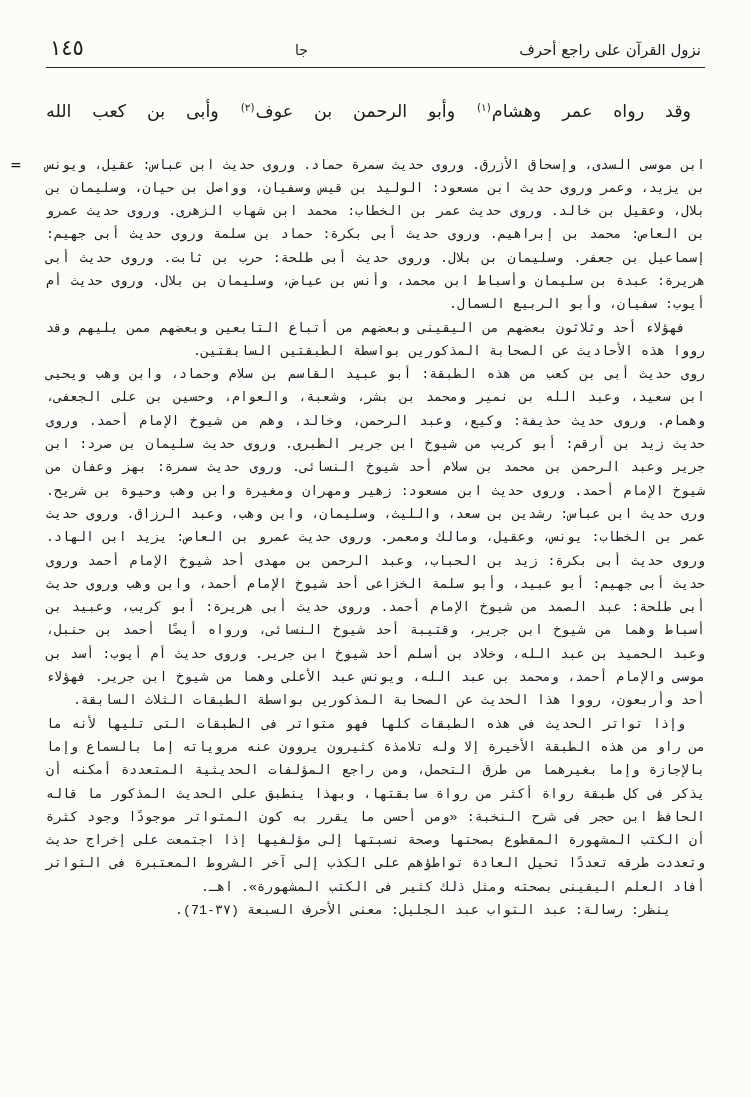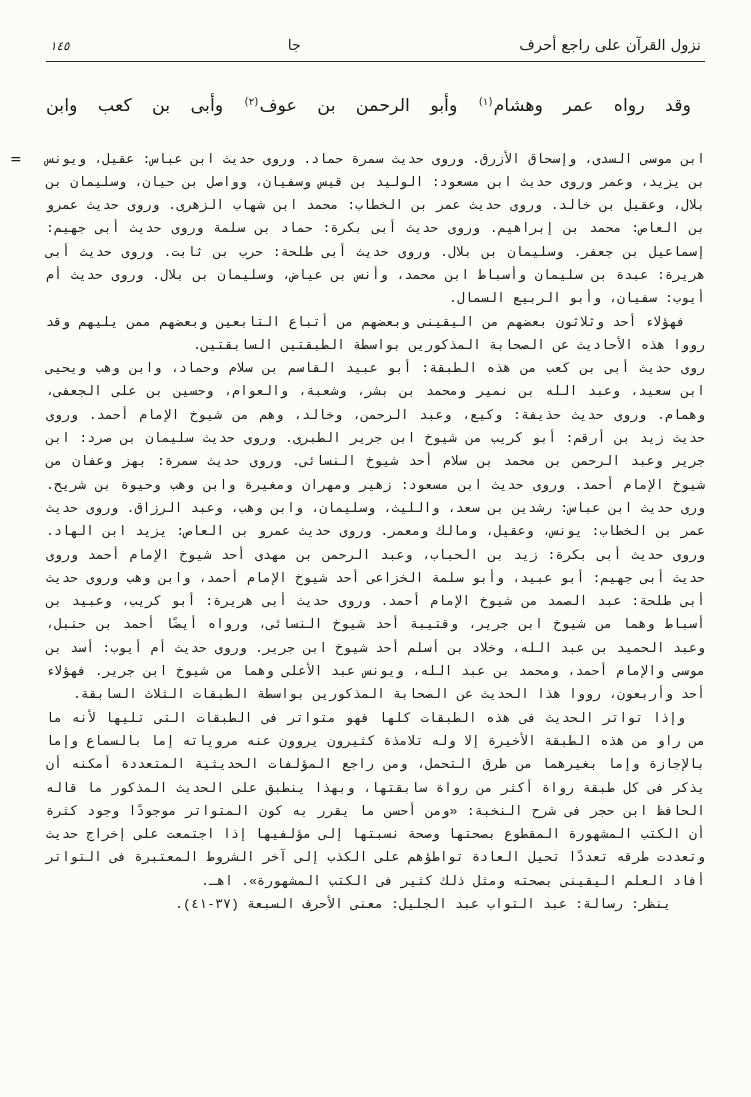--- a/index.html
+++ b/index.html
@@ -23,21 +23,21 @@
   
   .page-header {
     display: flex;
     justify-content: space-between;
     align-items: baseline;
     font-size: 15px;
     padding: 0 4px;
   }
   .header-title { letter-spacing: 0.2px; }
   .header-center { font-size: 14px; }
-  .header-page-number { font-size: 12px; font-style: italic; }
+  .header-page-number { font-size: 21px; }
   .header-rule {
     border: none;
     border-top: 1.6px solid #222;
     margin: 7px 0 0 0;
   }
   
   .body-text { margin-top: 28px; }
   .body-line {
     margin: 0;
     font-size: 17.5px;
@@ -86,34 +86,34 @@
 
   <header class="page-header">
     <div class="header-title">نزول القرآن على راجع أحرف</div>
     <div class="header-center">جا</div>
     <div class="header-page-number">١٤٥</div>
   </header>
 
   <hr class="header-rule">
 
   <main class="body-text">
-    <p class="body-line"><span>وقد رواه عمر وهشام</span><sup class="fn-ref">(١)</sup> <span>وأبو الرحمن بن عوف</span><sup class="fn-ref">(٢)</sup> <span>وأبى بن كعب وابن</span></p>
+    <p class="body-line"><span>وقد رواه عمر وهشام</span><sup class="fn-ref">(١)</sup> <span>وأبو الرحمن بن عوف</span><sup class="fn-ref">(٢)</sup> <span>وأبى بن كعب الله</span></p>
   </main>
 
   <section class="footnote-area">
 
     <span class="continuation-marker">=</span>
 
     <p>ابن موسى السدى، وإسحاق الأزرق. وروى حديث سمرة حماد. وروى حديث ابن عباس: عقيل، ويونس بن يزيد، وعمر وروى حديث ابن مسعود: الوليد بن قيس وسفيان، وواصل بن حيان، وسليمان بن بلال، وعقيل بن خالد. وروى حديث عمر بن الخطاب: محمد ابن شهاب الزهرى. وروى حديث عمرو بن العاص: محمد بن إبراهيم. وروى حديث أبى بكرة: حماد بن سلمة وروى حديث أبى جهيم: إسماعيل بن جعفر. وسليمان بن بلال. وروى حديث أبى طلحة: حرب بن ثابت. وروى حديث أبى هريرة: عبدة بن سليمان وأسباط ابن محمد، وأنس بن عياض، وسليمان بن بلال. وروى حديث أم أيوب: سفيان، وأبو الربيع السمال.</p>
 
     <p class="fn-indent">فهؤلاء أحد وثلاثون بعضهم من اليقينى وبعضهم من أتباع التابعين وبعضهم ممن يليهم وقد رووا هذه الأحاديث عن الصحابة المذكورين بواسطة الطبقتين السابقتين.</p>
 
 
     <p>روى حديث أبى بن كعب من هذه الطبقة: أبو عبيد القاسم بن سلام وحماد، وابن وهب ويحيى ابن سعيد، وعبد الله بن نمير ومحمد بن بشر، وشعبة، والعوام، وحسين بن على الجعفى، وهمام. وروى حديث حذيفة: وكيع، وعبد الرحمن، وخالد، وهم من شيوخ الإمام أحمد. وروى حديث زيد بن أرقم: أبو كريب من شيوخ ابن جرير الطبرى. وروى حديث سليمان بن صرد: ابن جرير وعبد الرحمن بن محمد بن سلام أحد شيوخ النسائى. وروى حديث سمرة: بهز وعفان من شيوخ الإمام أحمد. وروى حديث ابن مسعود: زهير ومهران ومغيرة وابن وهب وحيوة بن شريح. ورى حديث ابن عباس: رشدين بن سعد، والليث، وسليمان، وابن وهب، وعبد الرزاق. وروى حديث عمر بن الخطاب: يونس، وعقيل، ومالك ومعمر. وروى حديث عمرو بن العاص: يزيد ابن الهاد. وروى حديث أبى بكرة: زيد بن الحباب، وعبد الرحمن بن مهدى أحد شيوخ الإمام أحمد وروى حديث أبى جهيم: أبو عبيد، وأبو سلمة الخزاعى أحد شيوخ الإمام أحمد، وابن وهب وروى حديث أبى طلحة: عبد الصمد من شيوخ الإمام أحمد. وروى حديث أبى هريرة: أبو كريب، وعبيد بن أسباط وهما من شيوخ ابن جرير، وقتيبة أحد شيوخ النسائى، ورواه أيضًا أحمد بن حنبل، وعبد الحميد بن عبد الله، وخلاد بن أسلم أحد شيوخ ابن جرير. وروى حديث أم أيوب: أسد بن موسى والإمام أحمد، ومحمد بن عبد الله، ويونس عبد الأعلى وهما من شيوخ ابن جرير. فهؤلاء أحد وأربعون، رووا هذا الحديث عن الصحابة المذكورين بواسطة الطبقات الثلاث السابقة.</p>
 
     <p class="fn-indent">وإذا تواتر الحديث فى هذه الطبقات كلها فهو متواتر فى الطبقات التى تليها لأنه ما من راو من هذه الطبقة الأخيرة إلا وله تلامذة كثيرون يروون عنه مروياته إما بالسماع وإما بالإجازة وإما بغيرهما من طرق التحمل، ومن راجع المؤلفات الحديثية المتعددة أمكنه أن يذكر فى كل طبقة رواة أكثر من رواة سابقتها، وبهذا ينطبق على الحديث المذكور ما قاله الحافظ ابن حجر فى شرح النخبة: «ومن أحسن ما يقرر به كون المتواتر موجودًا وجود كثرة أن الكتب المشهورة المقطوع بصحتها وصحة نسبتها إلى مؤلفيها إذا اجتمعت على إخراج حديث وتعددت طرقه تعددًا تحيل العادة تواطؤهم على الكذب إلى آخر الشروط المعتبرة فى التواتر أفاد العلم اليقينى بصحته ومثل ذلك كثير فى الكتب المشهورة». اهـ.</p>
 
-    <p class="fn-indent-lg">ينظر: رسالة: عبد التواب عبد الجليل: معنى الأحرف السبعة (٣٧-٤١).</p>
+    <p class="fn-indent-lg">ينظر: رسالة: عبد التواب عبد الجليل: معنى الأحرف السبعة (٣٧-71).</p>
 
 
   </section>
 
 </div>
 
 </body></html>

